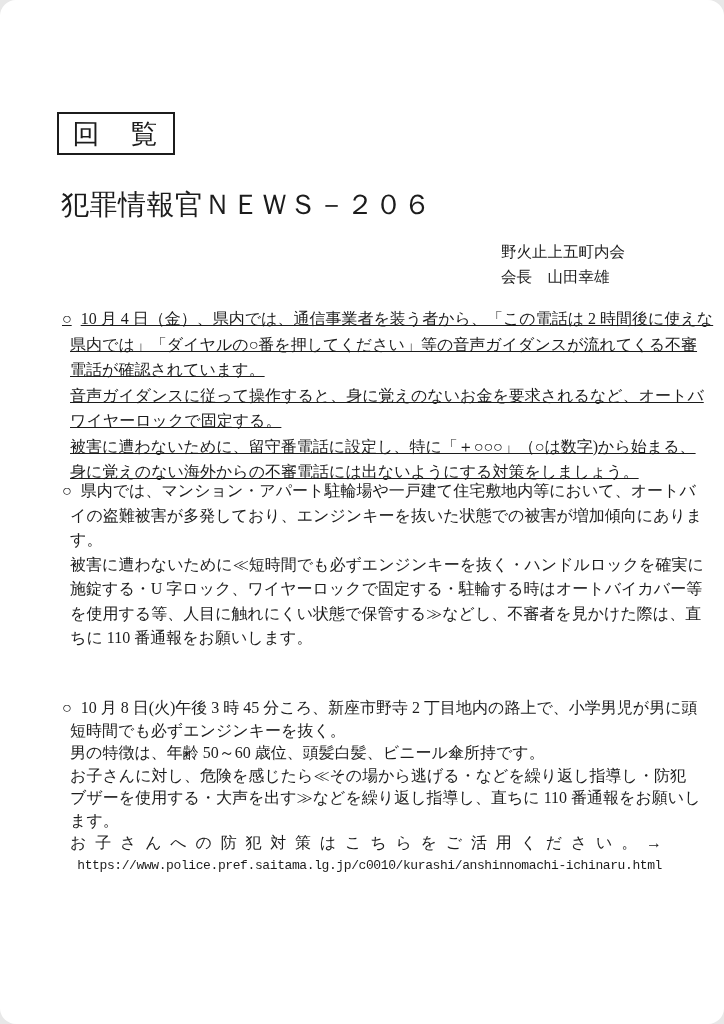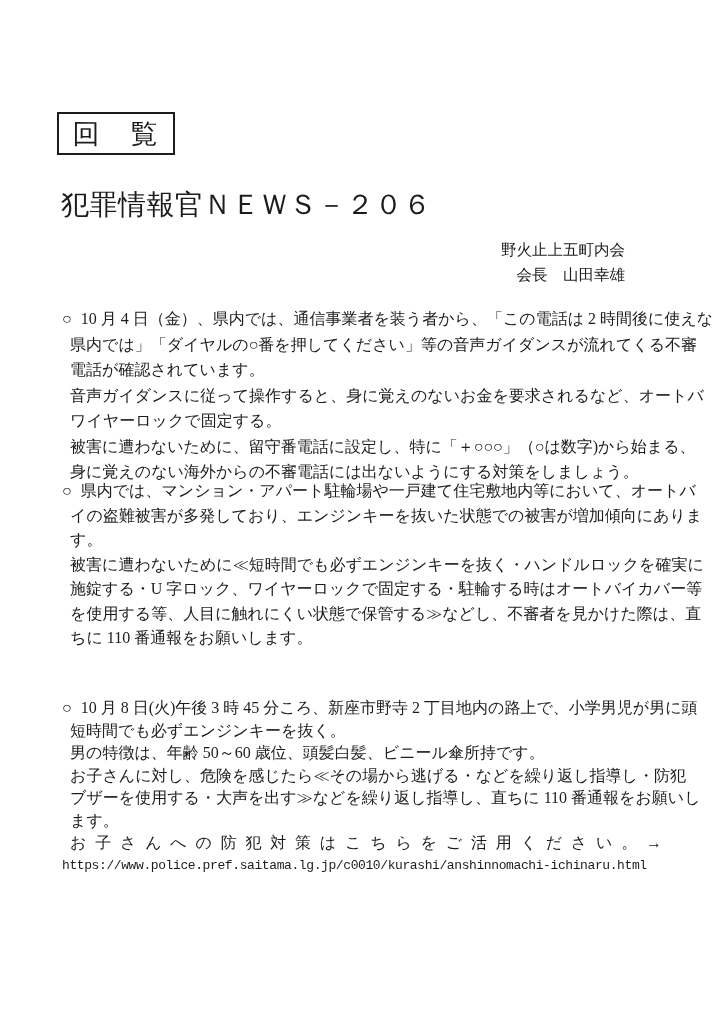--- a/index.html
+++ b/index.html
@@ -9,20 +9,21 @@
   }
   .page {
     position: relative;
     width: 724px;
     height: 1024px;
     margin: 0 auto;
     background: #ffffff;
     font-family: "Liberation Serif", "DejaVu Serif", serif;
     color: #1c1c1c;
     overflow: hidden;
+    border-radius: 16px;
   }
   .stamp-box {
     position: absolute;
     left: 57px;
     top: 112px;
     width: 114px;
     height: 39px;
     border: 2px solid #1c1c1c;
     display: flex;
     align-items: center;
@@ -37,48 +38,48 @@
     left: 61px;
     top: 186px;
     font-size: 28px;
     letter-spacing: 0.5px;
     white-space: pre;
   }
   .issuer {
     position: absolute;
     top: 239px;
     right: 99px;
-    text-align: right;
+    text-align: left;
     font-size: 15.5px;
     line-height: 25px;
-    font-family: Liberation Mono, monospace;
   }
   .issuer div { white-space: pre; }
   .section {
     position: absolute;
     left: 62px;
     width: 600px;
     font-size: 16px;
   }
-  #section-1 { top: 306px; line-height: 25.5px; }
+  #section-1 { top: 306px; line-height: 25.5px; text-decoration: underline; }
   #section-2 { top: 479px; line-height: 24.5px; }
   #section-3 { top: 697px; line-height: 22.5px; }
   .line { white-space: pre; }
   .line.cont { padding-left: 8px; }
   .marker { margin-right: 9px; }
   .line.spread {
     padding-left: 8px;
     white-space: normal;
     text-align: justify;
     text-align-last: justify;
   }
   .line.url {
     font-family: "Liberation Mono", "DejaVu Sans Mono", monospace;
     font-size: 13px;
     letter-spacing: -0.4px;
+    text-align: right;
   }
 </style>
 </head>
 <body>
 
 <div class="page">
 
   <div class="stamp-box">
     <span>回　覧</span>
   </div>

